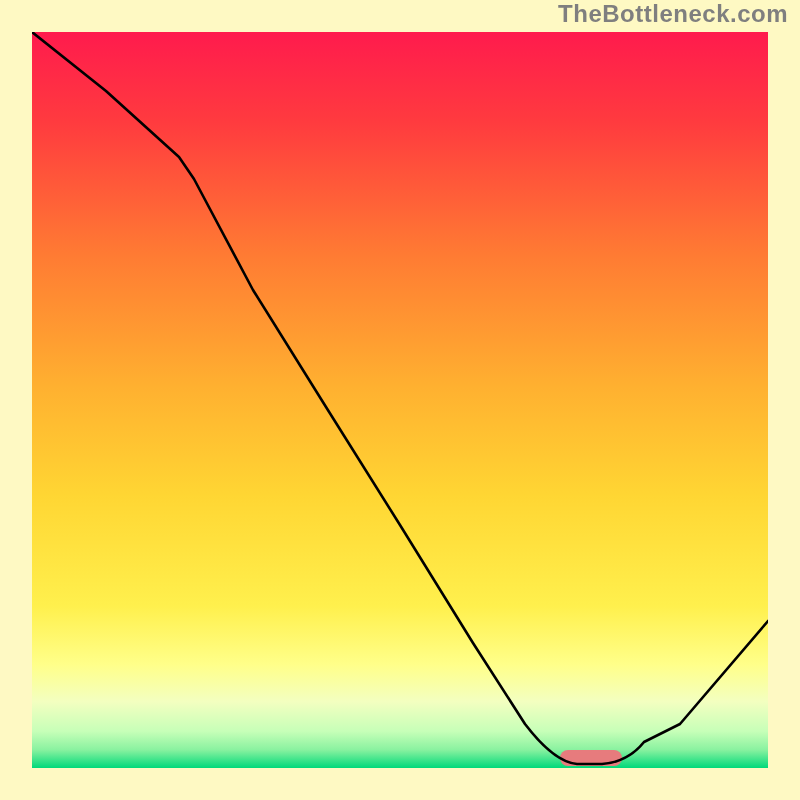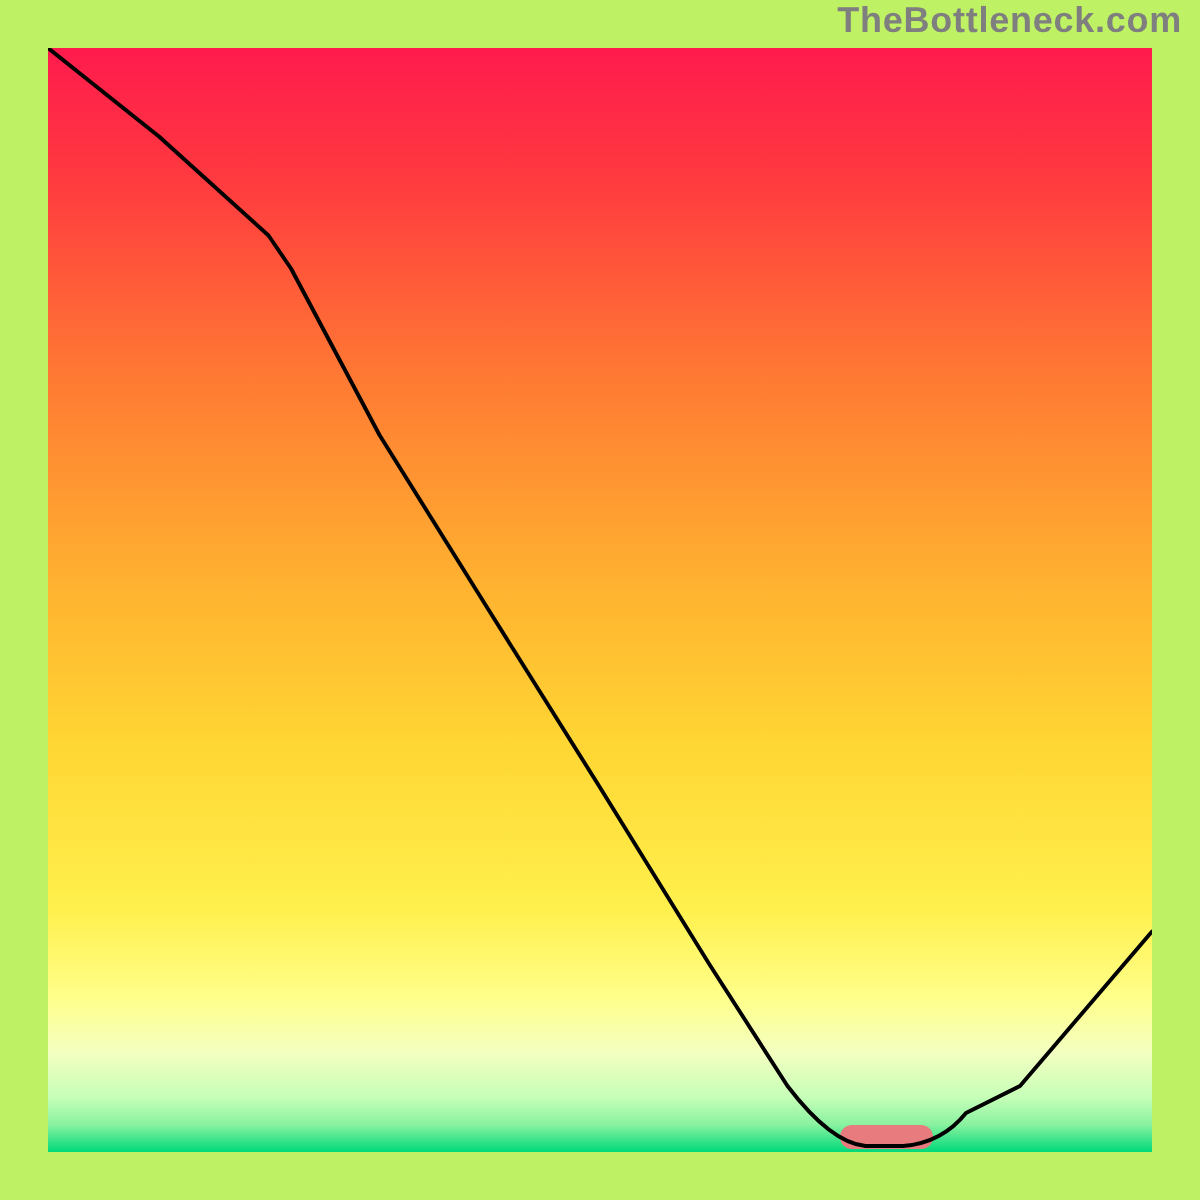--- a/index.html
+++ b/index.html
@@ -9,21 +9,21 @@
     height: 800px;
     background: #000;
     overflow: hidden;
   }
   .outer {
     position: absolute;
     left: 0;
     top: 0;
     width: 800px;
     height: 800px;
-    background: #bef264;
+    background: #fef9c3;
   }
   .watermark {
     position: absolute;
     top: 0;
     right: 12px;
     font-family: Arial, Helvetica, sans-serif;
     font-size: 24px;
     font-weight: 600;
     color: #7f7f7f;
     letter-spacing: 0.5px;

